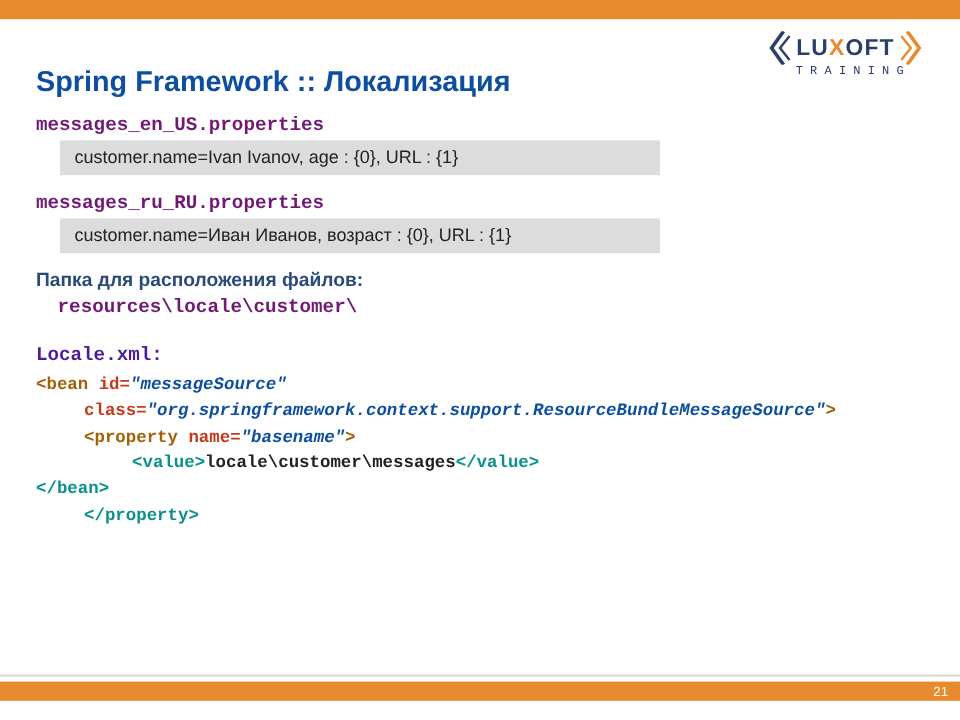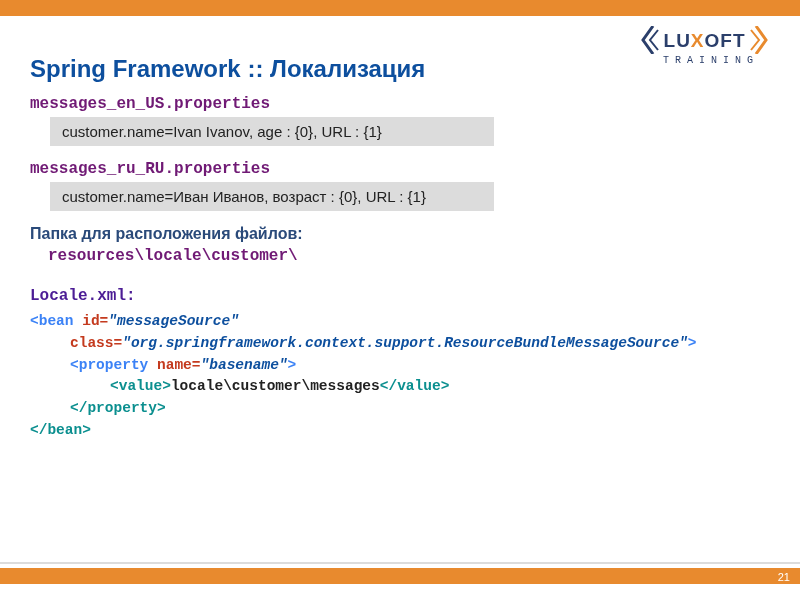--- a/index.html
+++ b/index.html
@@ -7,30 +7,30 @@
   .slide { width: 800px; height: 600px; position: relative; background: #fff; }
   .top-bar { height: 16px; background: #e88a2e; width: 100%; }
   .logo { position: absolute; right: 30px; top: 26px; line-height: 1; }
   .logo-chevrons { vertical-align: middle; }
   .logo-word { font-family: Arial, sans-serif; font-size: 19px; font-weight: bold; color: #2b3f6b; letter-spacing: 1px; display: inline-block; vertical-align: middle; }
   .logo-word .x { color: #e88a2e; }
   .logo-training { font-size: 10px; letter-spacing: 6px; color: #2b3f6b; margin-top: 2px; padding-left: 24px; font-family: Liberation Mono, monospace; }
   .title { position: absolute; left: 30px; top: 55px; font-size: 24px; font-weight: bold; color: #0d4f9e; }
   .content { position: absolute; left: 30px; top: 95px; width: 700px; }
   .file-label { font-family: "Courier New", monospace; font-size: 16px; font-weight: bold; color: #701a75; margin-bottom: 4px; }
-  .code-box { background: #dcdcdc; padding: 6px 12px; margin-left: 20px; margin-bottom: 14px; font-size: 15px; color: #222; width: 444px; }
+  .code-box { background: #dcdcdc; padding: 6px 12px; margin-left: 20px; margin-bottom: 14px; font-size: 15px; color: #222; width: 500px; }
   .folder-label { font-family: Arial, sans-serif; font-size: 16px; font-weight: bold; color: #2a4a7a; margin-top: 8px; }
   .folder-path { font-family: "Courier New", monospace; font-size: 16px; font-weight: bold; color: #701a75; margin-left: 18px; margin-top: 4px; margin-bottom: 22px; }
   .locale-label { font-family: "Courier New", monospace; font-size: 16px; font-weight: bold; color: #4c1d95; margin-bottom: 6px; margin-top: 13px; }
   .xml { font-family: "Courier New", monospace; font-size: 14.5px; font-weight: bold; line-height: 1.5; }
   .c-tag  { color: #0b8f8f; }
   .c-attr { color: #c43a1e; }
   .c-val  { color: #0d4f9e; font-style: italic; }
   .c-text { color: #222; }
-  .c-punc { color: #3b82f6; text-align: center; }
+  .c-punc { color: #a16207; text-align: center; }
   .bottom-bar { position: absolute; bottom: 16px; left: 0; height: 16px; width: 100%; background: #e88a2e; }
   .accent-line { position: absolute; bottom: 36px; left: 0; height: 2px; width: 100%; background: #dcdcdc; }
   .page-num { position: absolute; right: 10px; bottom: 17px; color: #fff; font-size: 11px; }
 </style>
 </head>
 <body>
 
 <div class="slide">
   <div class="top-bar"></div>
 
@@ -68,25 +68,25 @@
       </div>
       <div style="padding-left:40px;">
         <span class="c-attr">class=</span><span class="c-val">"org.springframework.context.support.ResourceBundleMessageSource"</span><span class="c-punc">&gt;</span>
       </div>
       <div style="padding-left:40px;">
         <span class="c-punc">&lt;property </span><span class="c-attr">name=</span><span class="c-val">"basename"</span><span class="c-punc">&gt;</span>
       </div>
       <div style="padding-left:80px;">
         <span class="c-tag">&lt;value&gt;</span><span class="c-text">locale\customer\messages</span><span class="c-tag">&lt;/value&gt;</span>
       </div>
+      <div>
+        <span class="c-tag">&lt;/bean&gt;</span>
+      </div>
       <div style="padding-left:40px;">
         <span class="c-tag">&lt;/property&gt;</span>
-      </div>
-      <div>
-        <span class="c-tag">&lt;/bean&gt;</span>
       </div>
     </div>
   </div>
 
   <div class="accent-line"></div>
   <div class="bottom-bar"></div>
   <div class="page-num">21</div>
 </div>
 
 </body></html>

